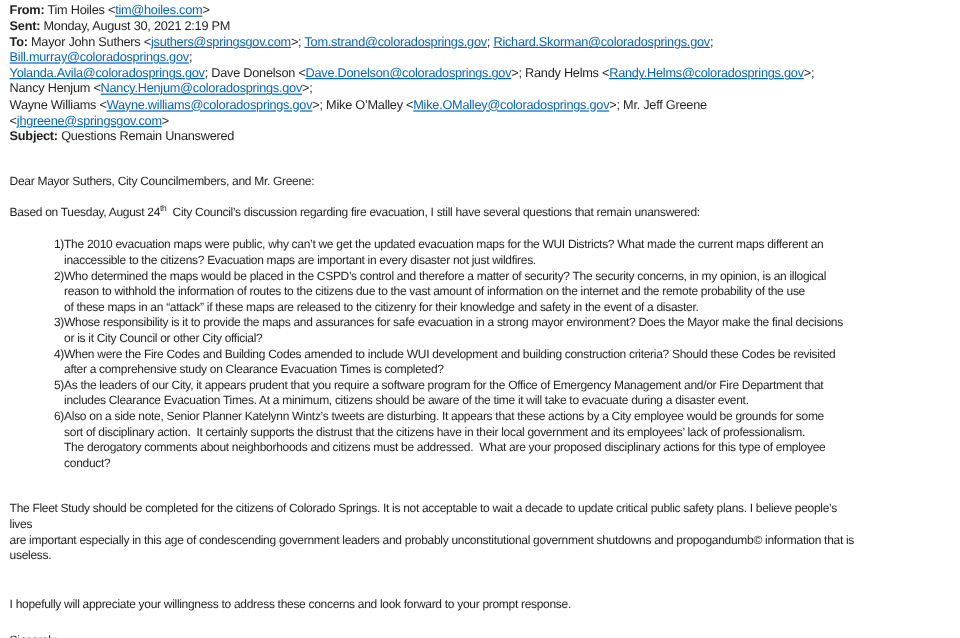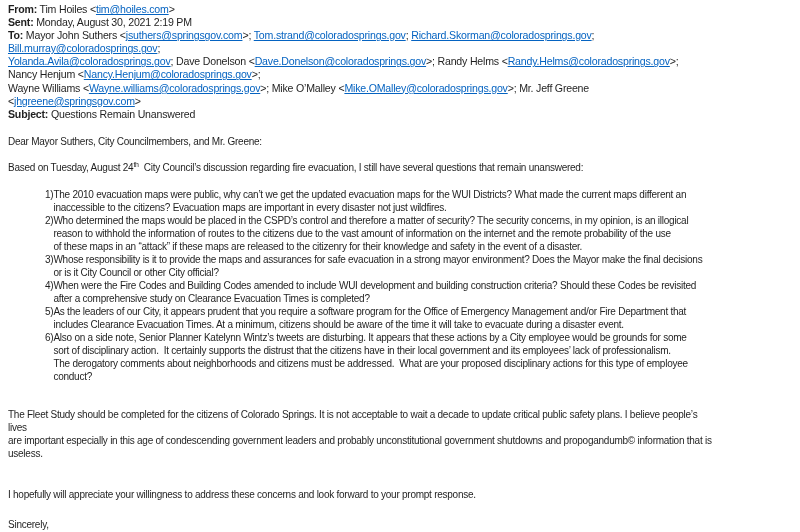--- a/index.html
+++ b/index.html
@@ -25,21 +25,21 @@
     cursor: pointer;
   }
 
   
   .btext {
     font-size: 10px;
     line-height: 13px;
     letter-spacing: -0.25px;
     white-space: pre-wrap;
   }
-  .greeting { margin-top: 14px; }
+  .greeting { margin-top: 24px; }
   .intro { margin-top: 13px; }
   .intro sup { font-size: 7px; vertical-align: super; line-height: 0; }
 
   .qlist { margin-top: 14px; }
   .qitem { display: flex; }
   .qnum {
     flex: 0 0 36px;
     padding-left: 37px;
     font-size: 10px;
     line-height: 13px;

